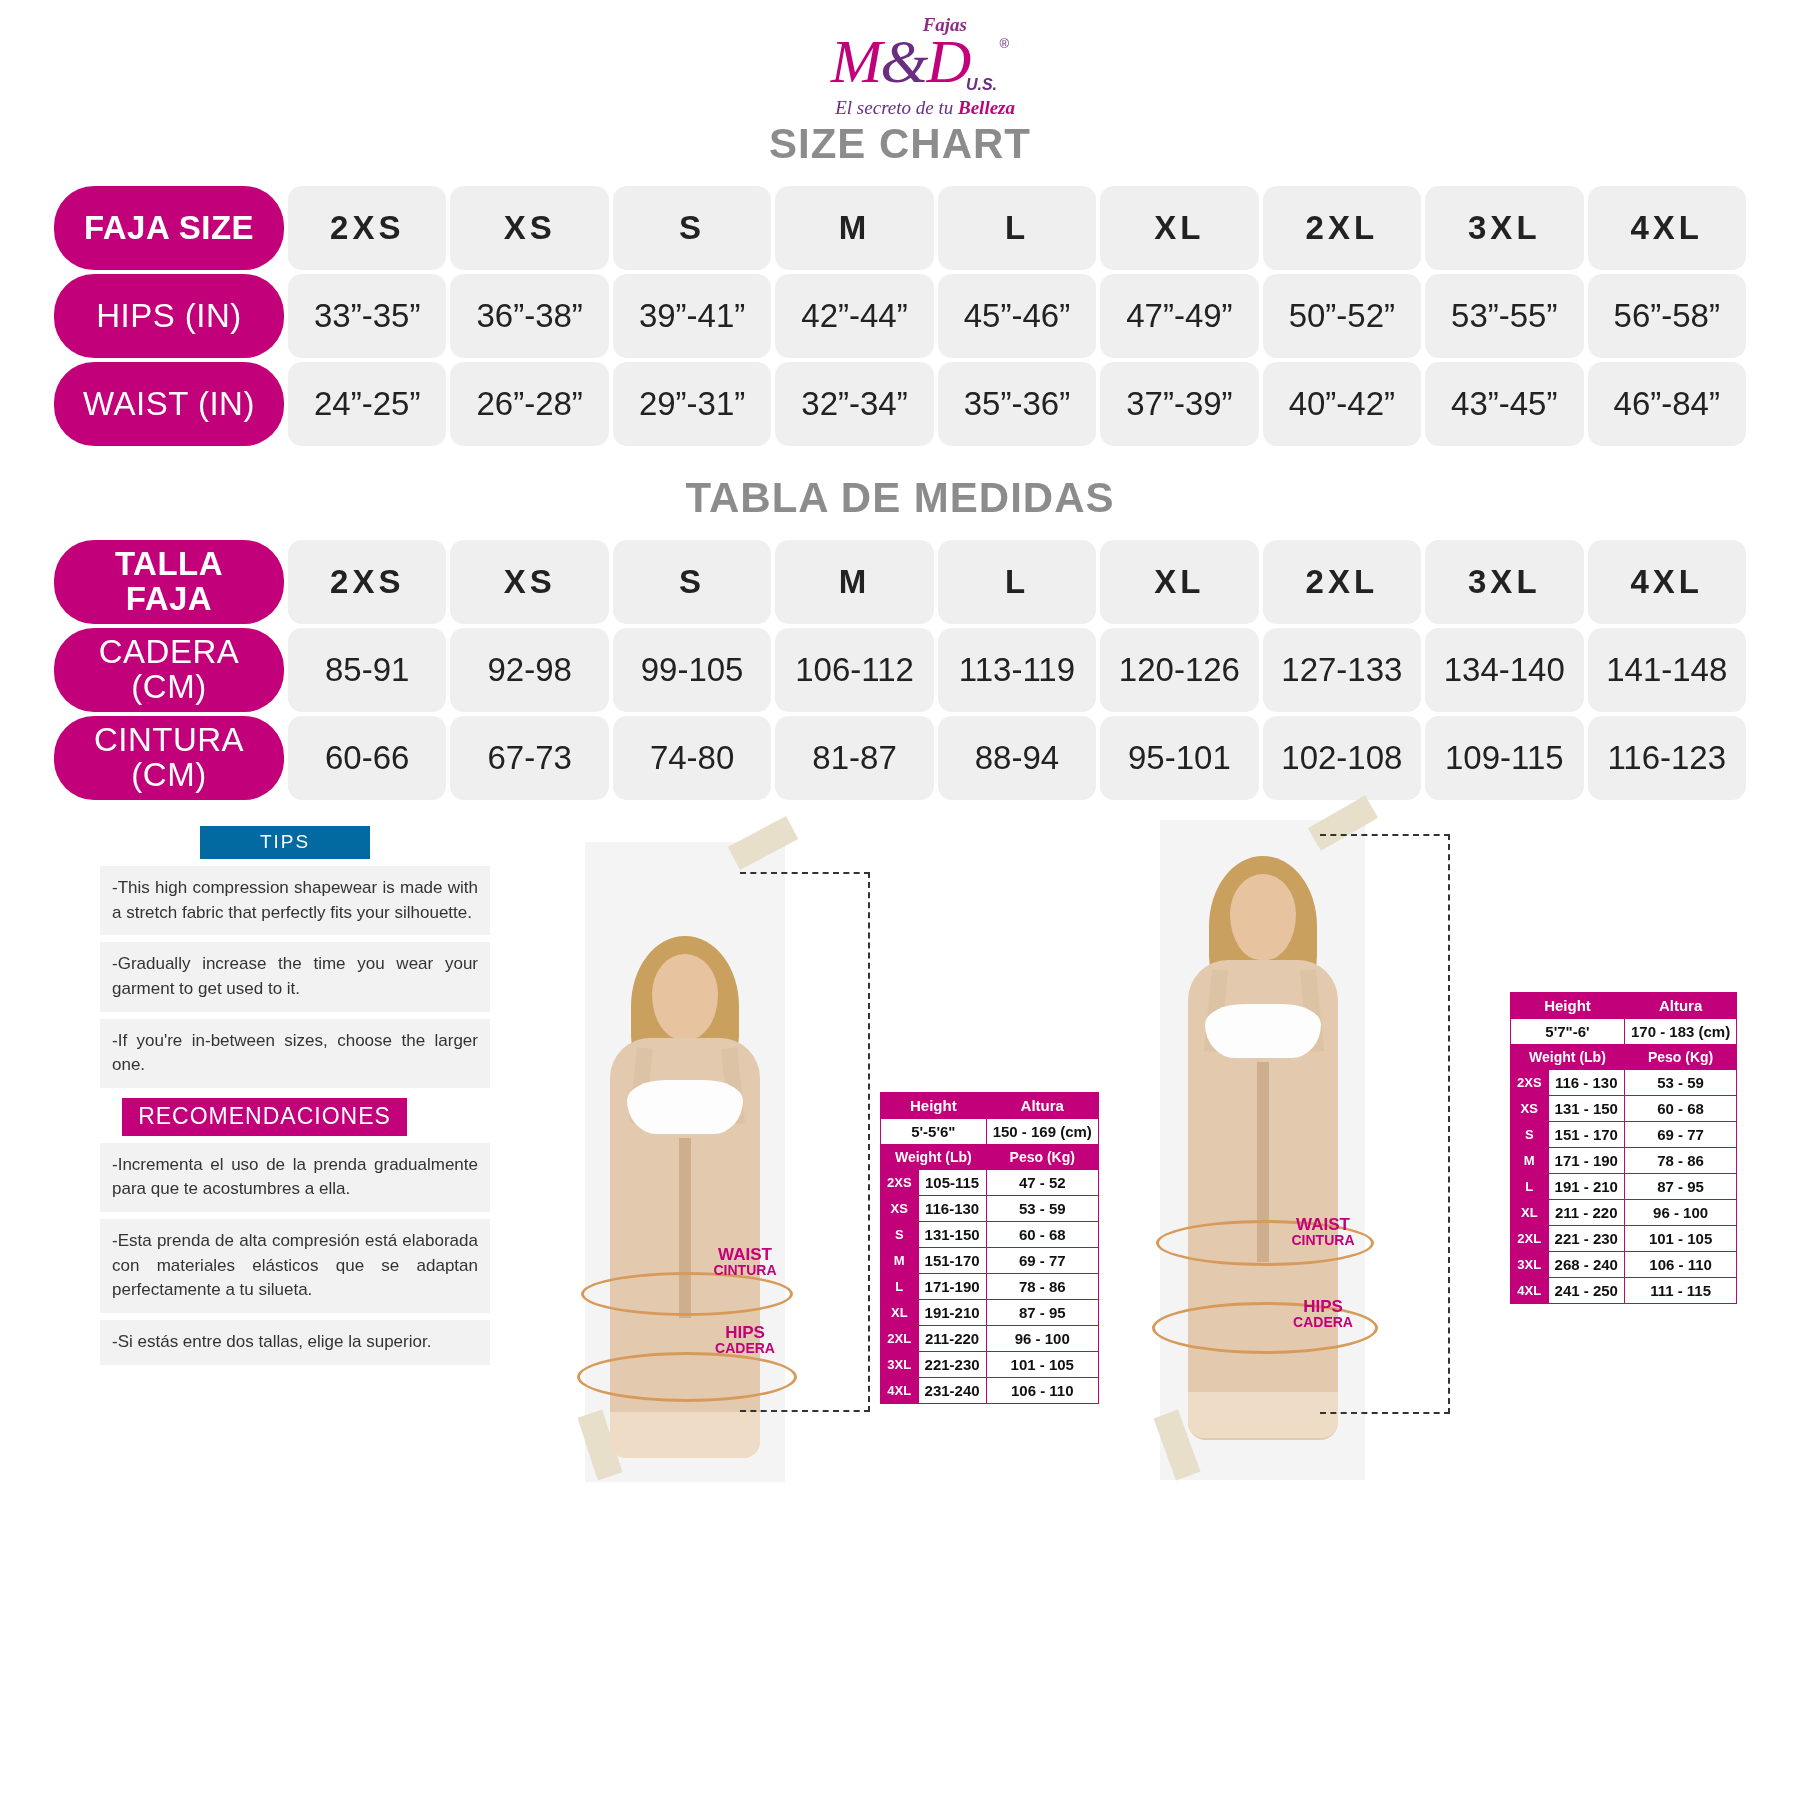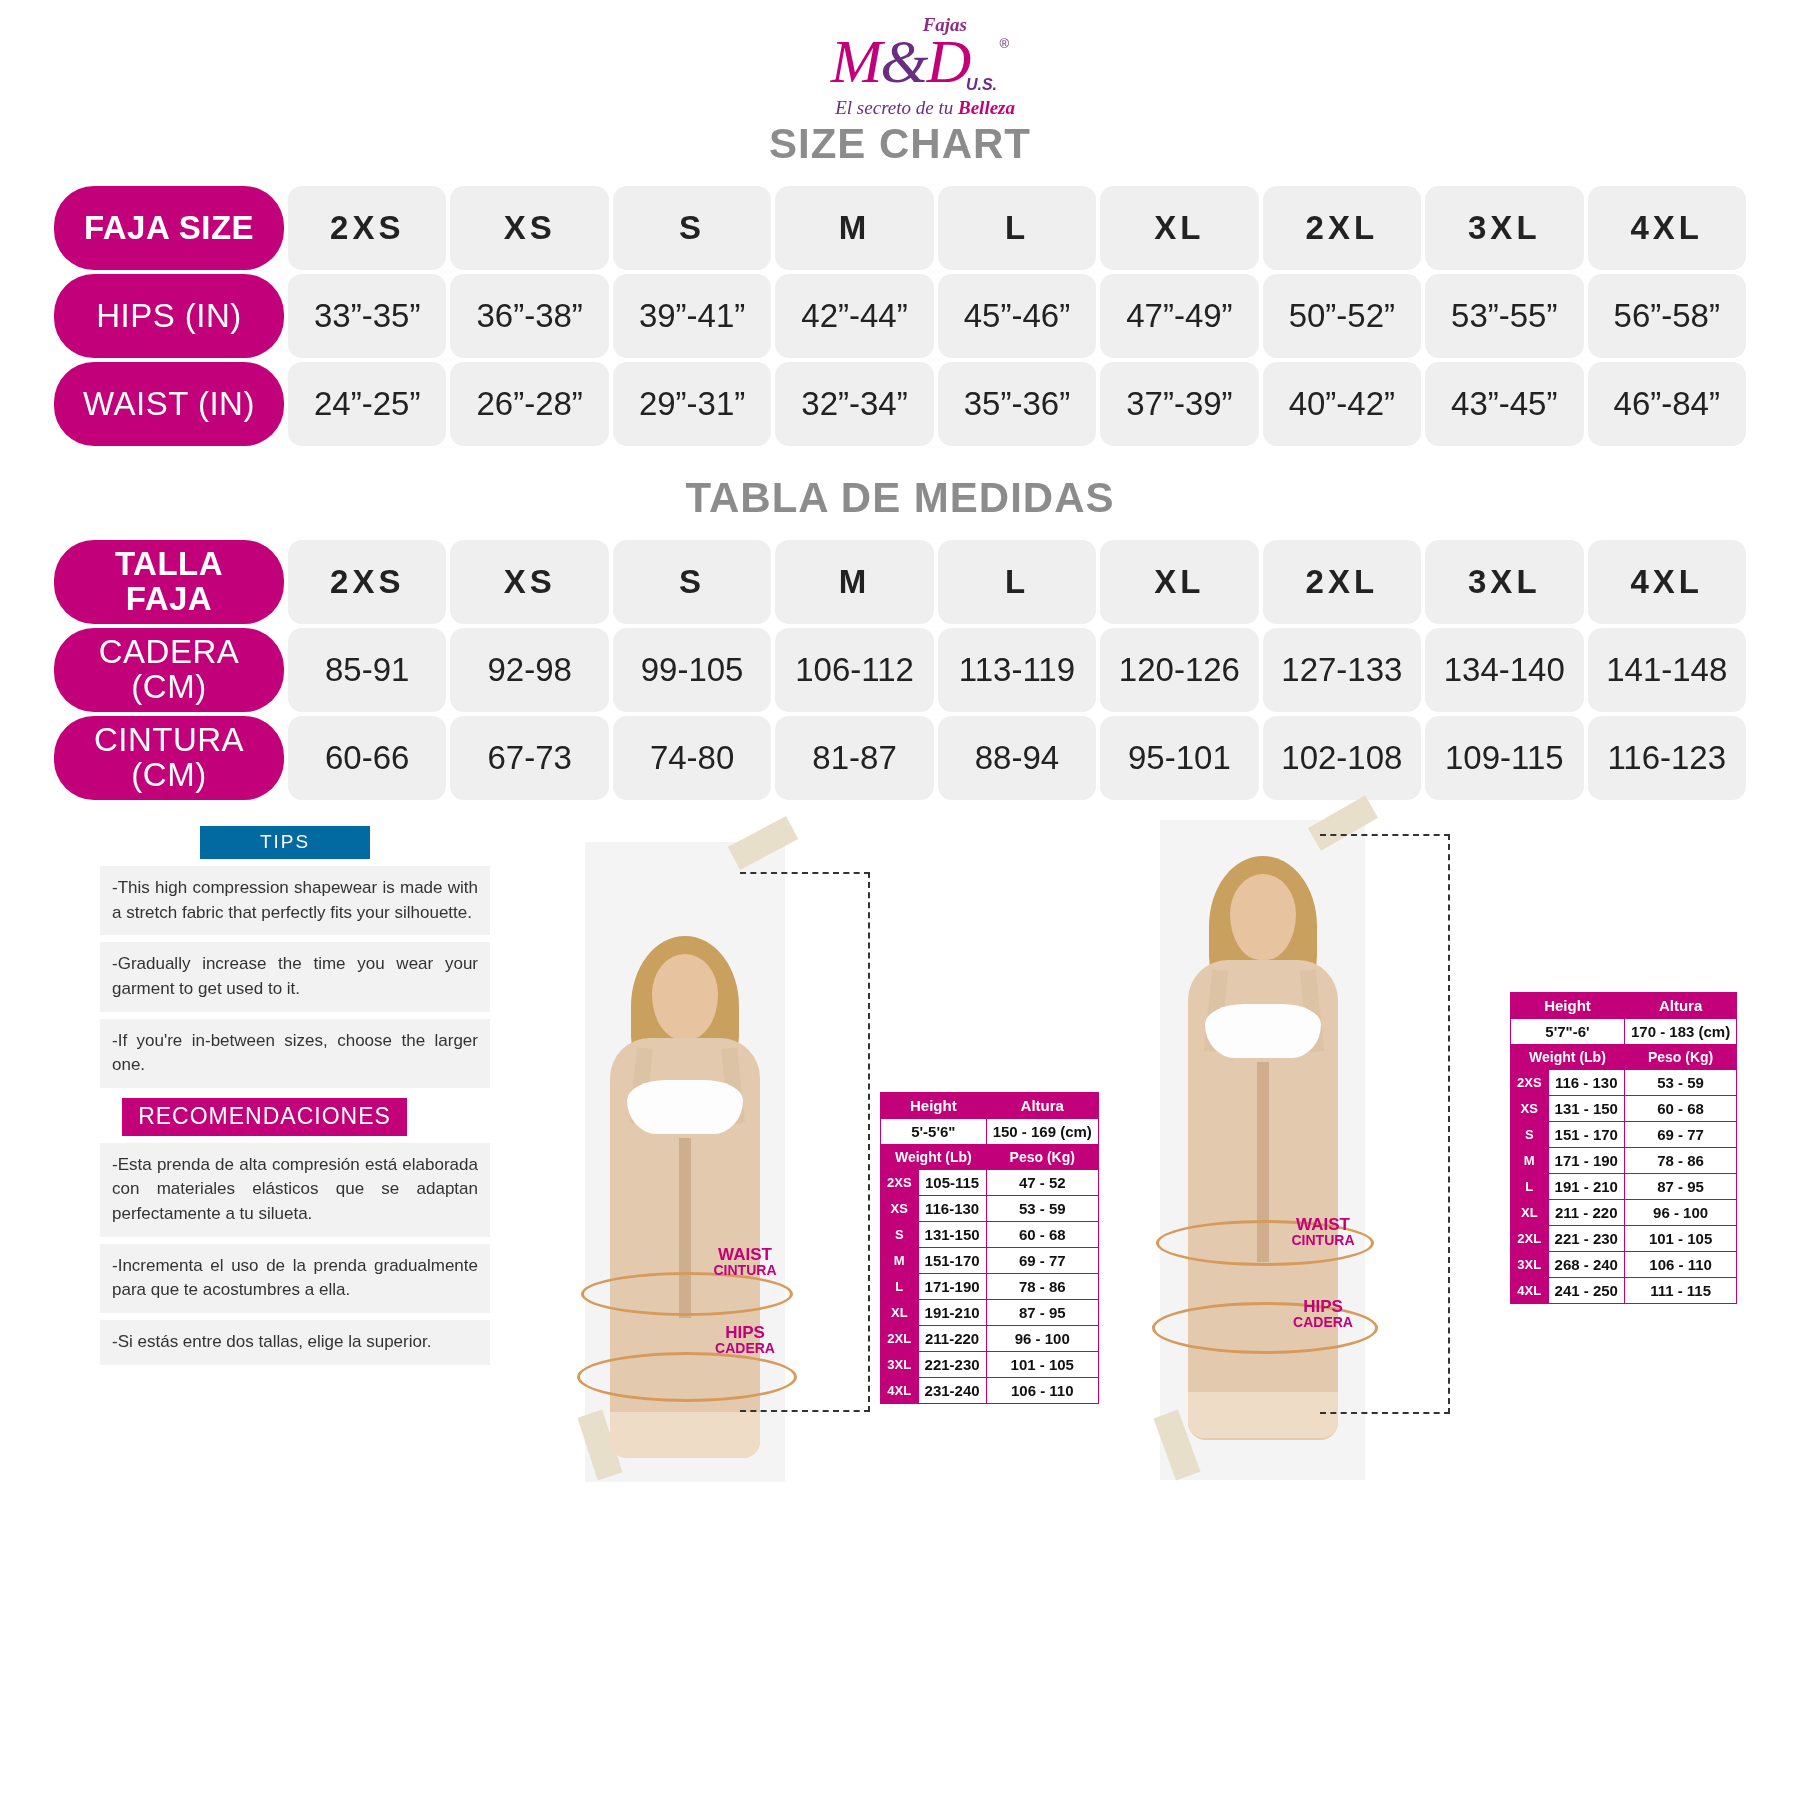--- a/index.html
+++ b/index.html
@@ -383,22 +383,22 @@
     </table>
 
   <div class="bottom">
 
     <div class="tips-col">
       <div class="tips-badge">TIPS</div>
       <div class="tip-item">-This high compression shapewear is made with a stretch fabric that perfectly fits your silhouette.</div>
       <div class="tip-item">-Gradually increase the time you wear your garment to get used to it.</div>
       <div class="tip-item">-If you're in-between sizes, choose the larger one.</div>
       <div class="rec-badge">RECOMENDACIONES</div>
+      <div class="tip-item">-Incrementa el uso de la prenda gradualmente para que te acostumbres a ella.</div>
       <div class="tip-item">-Esta prenda de alta compresión está elaborada con materiales elásticos que se adaptan perfectamente a tu silueta.</div>
-      <div class="tip-item">-Incrementa el uso de la prenda gradualmente para que te acostumbres a ella.</div>
       <div class="tip-item">-Si estás entre dos tallas, elige la superior.</div>
     </div>
 
     <div class="model" id="model-left">
       <div class="tape" style="left:145px; top:-12px; transform:rotate(-28deg);"></div>
       <div class="tape" style="left:-18px; top:590px; transform:rotate(72deg);"></div>
       <div class="person">
         <div class="p-hair" style="top:94px;"></div>
         <div class="p-face" style="top:112px;"></div>
         <div class="p-body" style="top:196px; height:420px;"></div>

